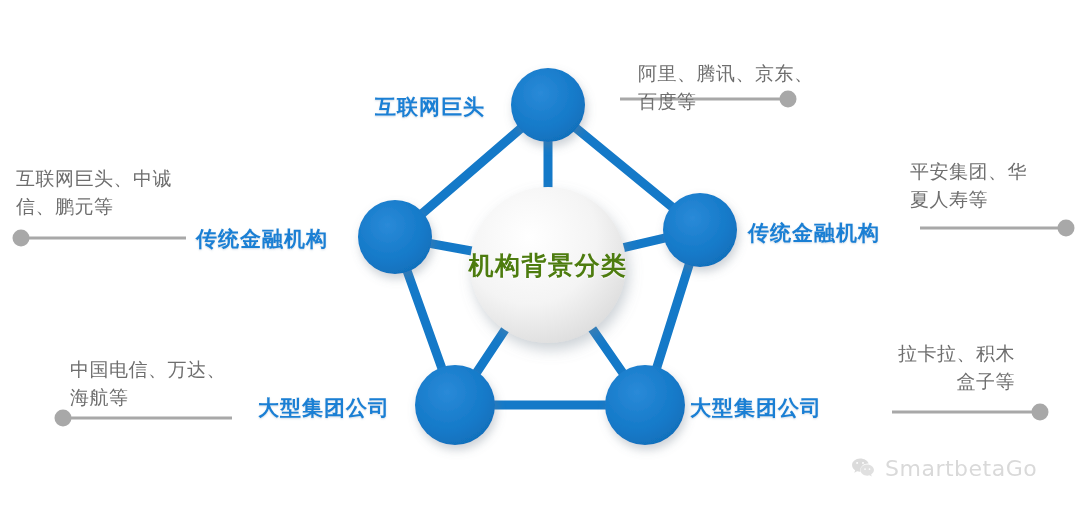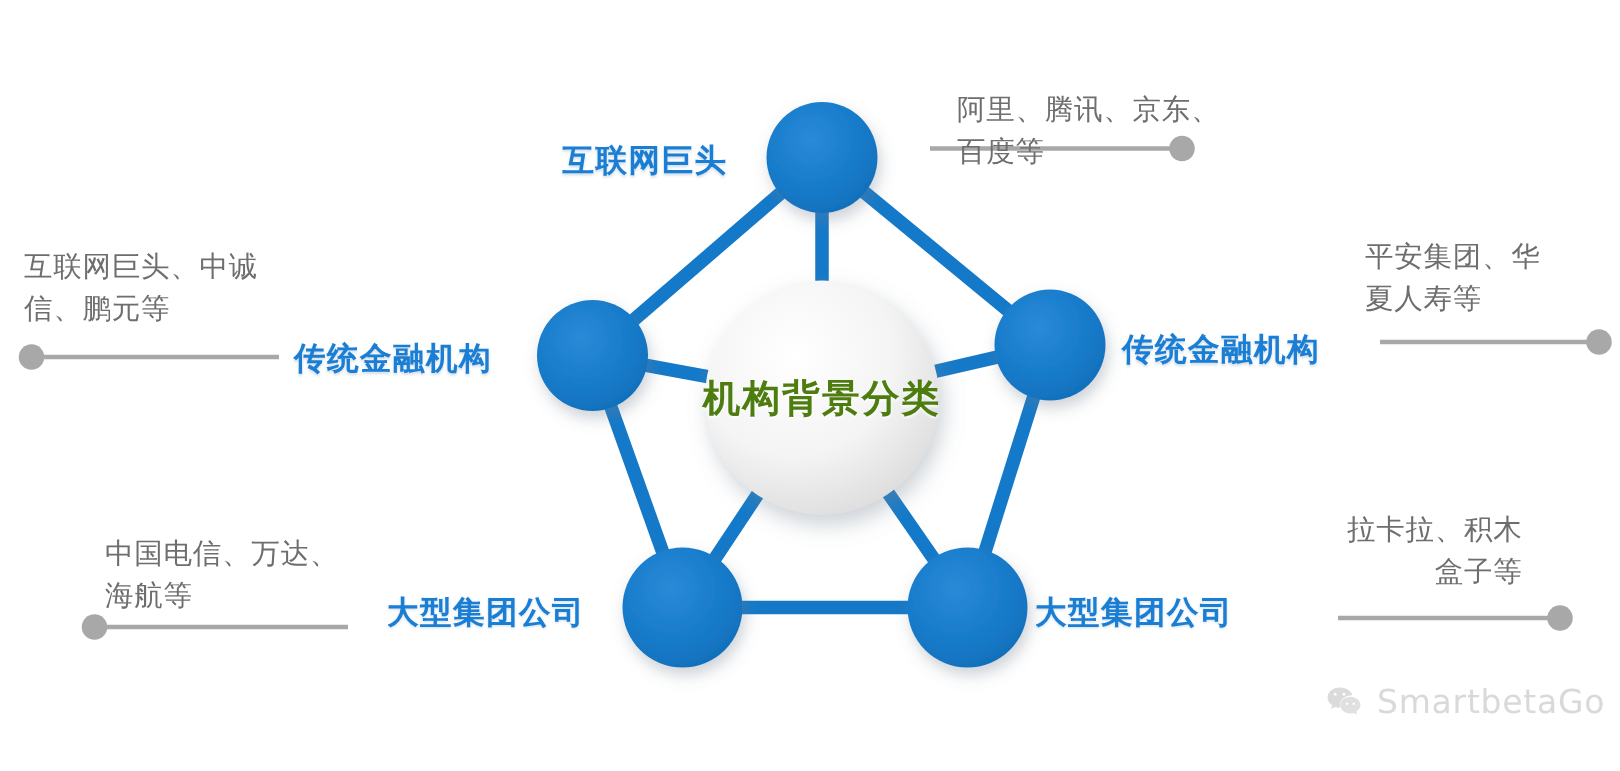--- a/index.html
+++ b/index.html
@@ -50,21 +50,21 @@
     position: absolute;
     color: #4d7c0f;
     font-size: 25px;
     font-weight: 700;
     letter-spacing: 1.5px;
     white-space: nowrap;
     text-shadow: 0 1px 2px rgba(255,255,255,0.9);
   }
   #watermark {
     position: absolute;
-    left: 883px;
+    left: 850px;
     top: 455px;
     display: flex;
     align-items: center;
     gap: 9px;
     opacity: 0.5;
   }
   #watermark .wm-text {
     color: #b4b4b4;
     font-size: 22px;
     letter-spacing: 0.5px;

